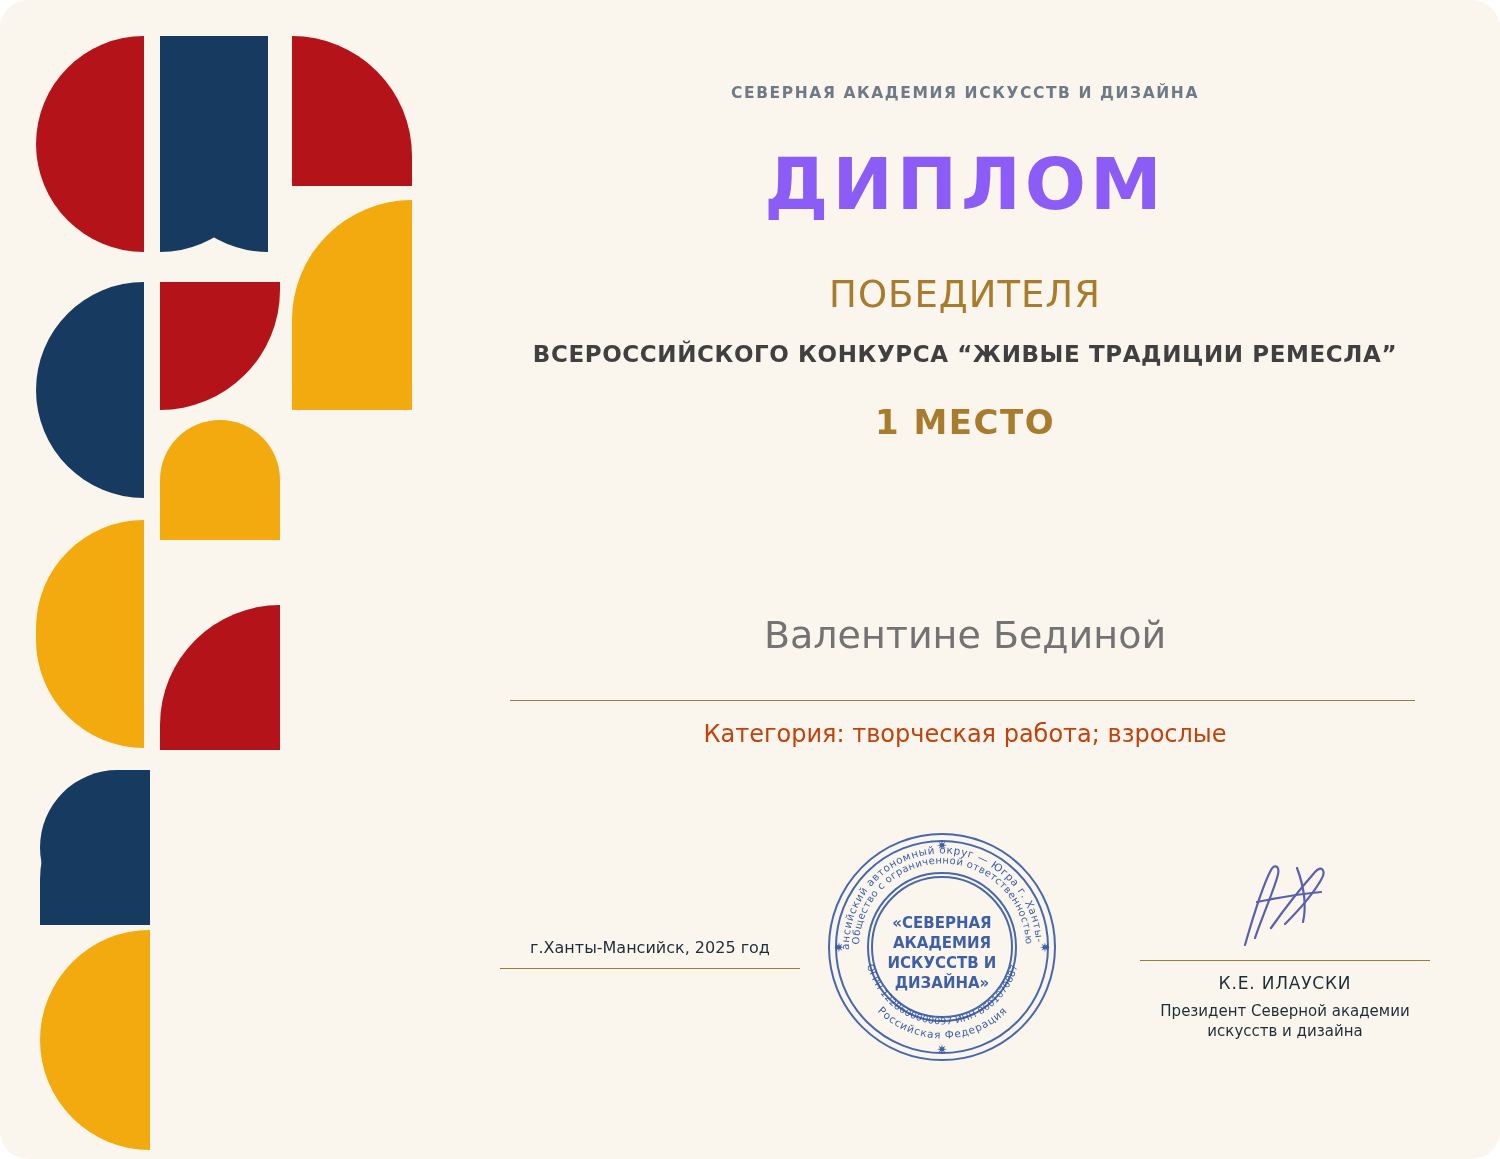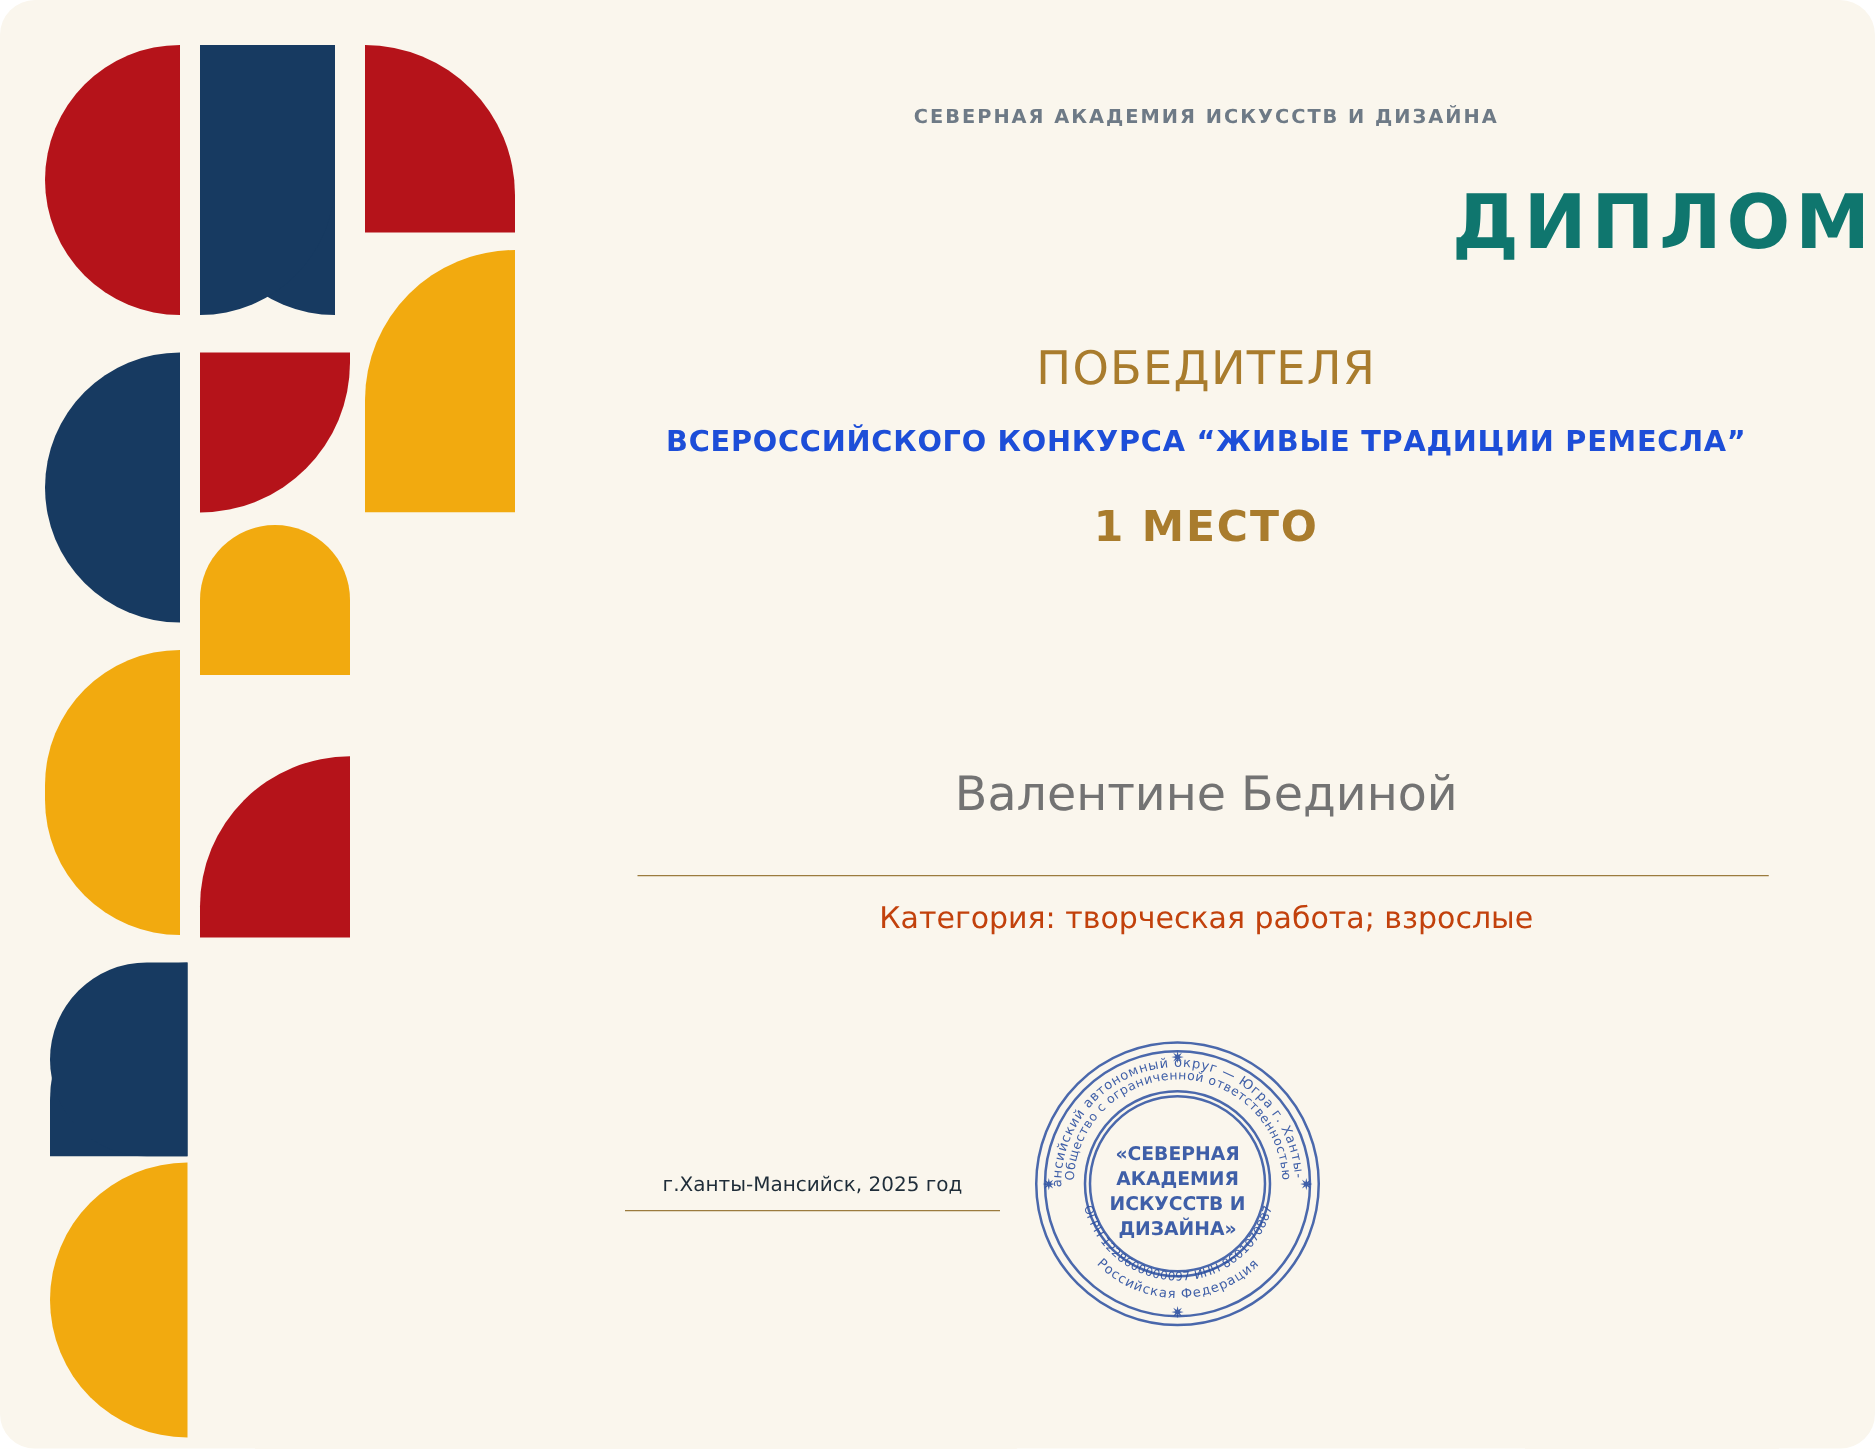--- a/index.html
+++ b/index.html
@@ -49,27 +49,27 @@
     letter-spacing: 1.6px;
     color: #6e7a86;
     font-weight: 600;
   }
 
   .diploma-title {
     position: absolute;
     top: 148px;
     left: 0;
     width: 1070px;
-    text-align: right;
+    text-align: center;
     font-family: "DejaVu Sans", "Liberation Sans", sans-serif;
-    font-size: 60px;
+    font-size: 72px;
     line-height: 1;
     font-weight: 800;
     letter-spacing: 4px;
-    color: #0f766e;
+    color: #8b5cf6;
   }
 
   .winner {
     position: absolute;
     top: 273px;
     left: 0;
     width: 1070px;
     text-align: center;
     font-size: 37px;
     letter-spacing: 1px;
@@ -78,21 +78,21 @@
   }
 
   .contest {
     position: absolute;
     top: 341px;
     left: 0;
     width: 1070px;
     text-align: center;
     font-size: 23px;
     letter-spacing: 0.6px;
-    color: #1d4ed8;
+    color: #404040;
     font-weight: 600;
   }
 
   .place {
     position: absolute;
     top: 402px;
     left: 0;
     width: 1070px;
     text-align: center;
     font-size: 34px;
@@ -280,15 +280,31 @@
           <g font-size="13">
             <text x="117" y="20" text-anchor="middle">✷</text>
             <text x="117" y="224" text-anchor="middle">✷</text>
             <text x="14" y="122" text-anchor="middle">✷</text>
             <text x="220" y="122" text-anchor="middle">✷</text>
           </g>
         </g>
       </svg>
     </div>
 
+    <div class="signature-block">
+      <div class="sig-mark">
+        <svg viewBox="0 0 200 110" width="200" height="110" style="display:block;margin:0 auto;" aria-hidden="true">
+          <g fill="none" stroke="#5a5fae" stroke-width="2.2" stroke-linecap="round">
+            <path d="M60,95 C70,60 78,35 86,20 C90,13 96,16 92,28 C88,42 76,70 70,88"></path>
+            <path d="M86,78 C100,58 116,38 130,22 C136,15 142,20 136,30 C128,44 112,62 100,74"></path>
+            <path d="M112,18 C118,34 122,54 118,72"></path>
+            <path d="M72,52 C92,48 114,44 136,42"></path>
+          </g>
+        </svg>
+      </div>
+      <div class="sig-rule"></div>
+      <div class="sig-name">К.Е. ИЛАУСКИ</div>
+      <div class="sig-role">Президент Северной академии</div>
+      <div class="sig-role">искусств и дизайна</div>
+    </div>
 
   </div>
 </div>
 
 </body></html>

